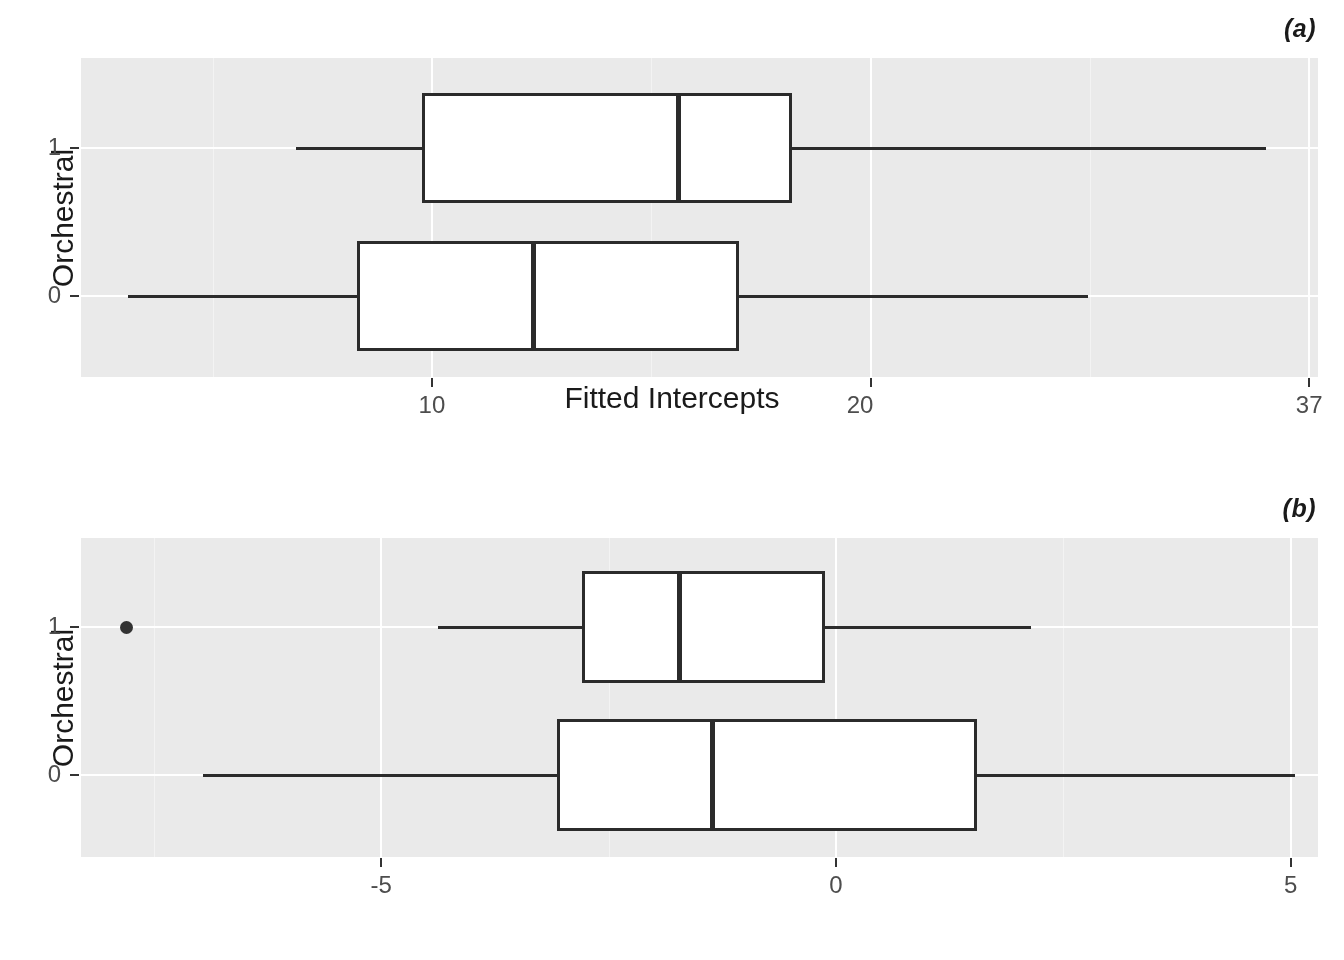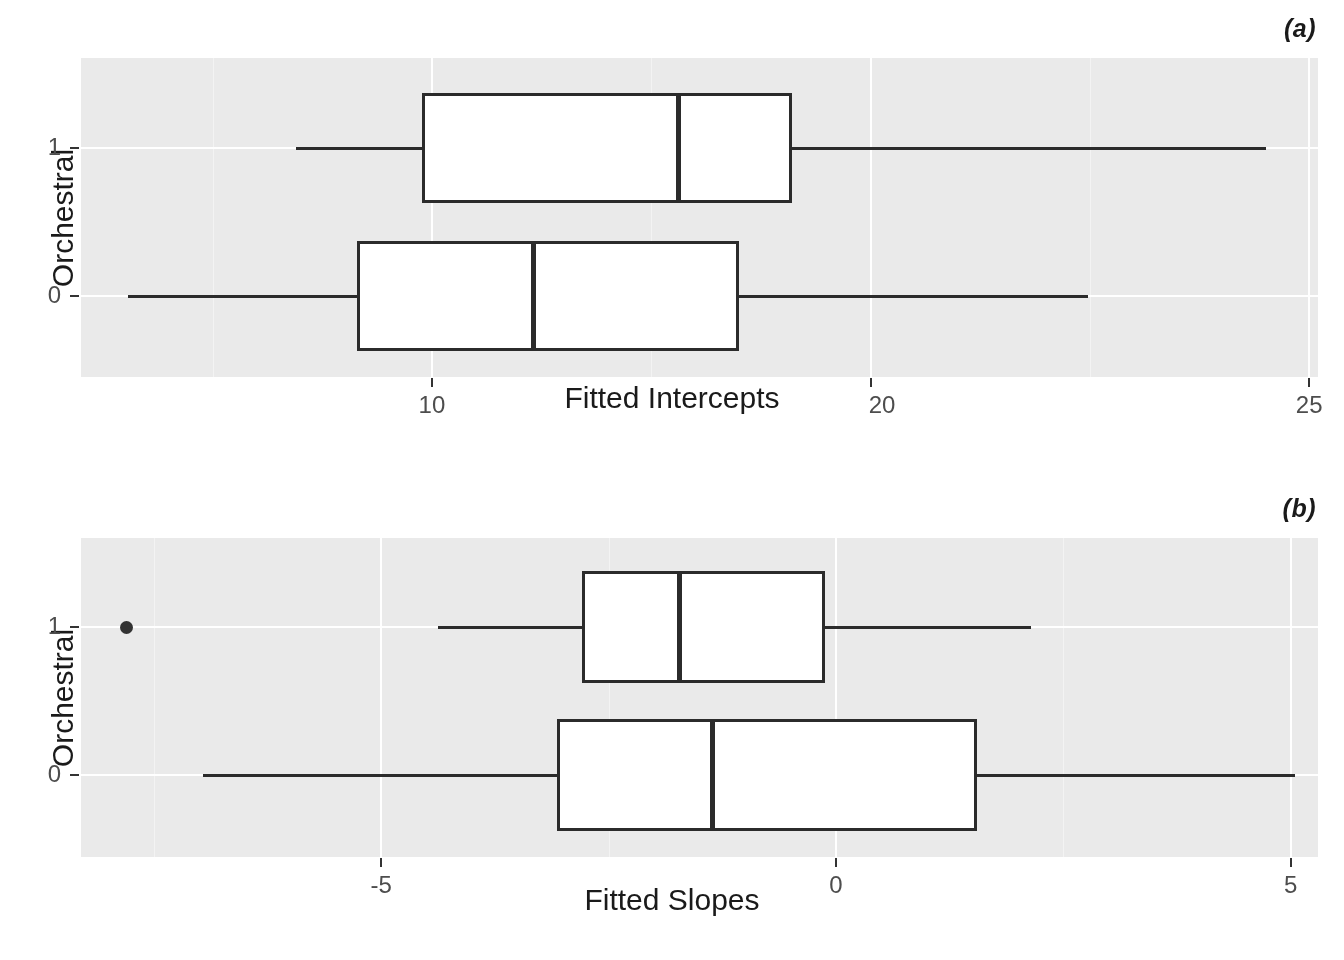--- a/index.html
+++ b/index.html
@@ -65,23 +65,23 @@
         <div class="gridmajor-h" style="top: 237px;"></div>
         <div class="whisker" style="left: 47.3745px; width: 228.977px; top: 237px;"></div>
         <div class="whisker" style="left: 657.979px; width: 349.167px; top: 237px;"></div>
         <div class="box" style="left: 276.351px; width: 381.628px; top: 183px; height: 110px;"></div>
         <div class="median" style="left: 449.812px; top: 183px; height: 110px;"></div>
       </div>
     <div class="xlabel" style="top:381px;">Fitted Intercepts</div>
   <div class="xtick-mark" style="left: 430.922px; top: 378px;"></div>
       <div class="xtick-label" style="left: 401.922px; top: 391px;">10</div>
       <div class="xtick-mark" style="left: 869.574px; top: 378px;"></div>
-      <div class="xtick-label" style="left: 852px; top: 391px;">20</div>
+      <div class="xtick-label" style="left: 830px; top: 391px;">20</div>
       <div class="xtick-mark" style="left: 1308.23px; top: 378px;"></div>
-      <div class="xtick-label" style="left: 1279.23px; top: 391px;">25</div>
+      <div class="xtick-label" style="left: 1279.23px; top: 391px;">37</div>
       <div class="ytick-mark" style="left: 70px; top: 147px;"></div>
       <div class="ytick-label" style="left: 31px; top: 133px;">1</div>
       <div class="ytick-mark" style="left: 70px; top: 295px;"></div>
       <div class="ytick-label" style="left: 31px; top: 281px;">0</div>
     </div>
 
   <div class="panel panel-b">
     <div class="panel-tag">(b)</div>
     <div class="ylabel" style="top:218px;">Orchestral</div>
     <div class="plotarea" id="plot-b" style="left: 81px; top: 58px; width: 1237px; height: 319px;">
@@ -96,21 +96,20 @@
         <div class="whisker" style="left: 744.019px; width: 205.56px; top: 88px;"></div>
         <div class="box" style="left: 501.167px; width: 242.852px; top: 33px; height: 112px;"></div>
         <div class="median" style="left: 595.58px; top: 33px; height: 112px;"></div>
         <div class="outlier" style="left: 38.5684px; top: 83px;"></div>
         <div class="gridmajor-h" style="top: 236px;"></div>
         <div class="whisker" style="left: 121.881px; width: 353.818px; top: 236px;"></div>
         <div class="whisker" style="left: 895.915px; width: 318.346px; top: 236px;"></div>
         <div class="box" style="left: 475.699px; width: 420.216px; top: 181px; height: 112px;"></div>
         <div class="median" style="left: 629.234px; top: 181px; height: 112px;"></div>
       </div>
-    <div class="xlabel" style="top:403px;">Fitted Slopes</div>
   <div class="xtick-mark" style="left: 380.154px; top: 378px;"></div>
       <div class="xtick-label" style="left: 351.154px; top: 391px;">-5</div>
       <div class="xtick-mark" style="left: 834.934px; top: 378px;"></div>
       <div class="xtick-label" style="left: 805.934px; top: 391px;">0</div>
       <div class="xtick-mark" style="left: 1289.71px; top: 378px;"></div>
       <div class="xtick-label" style="left: 1260.71px; top: 391px;">5</div>
       <div class="ytick-mark" style="left: 70px; top: 146px;"></div>
       <div class="ytick-label" style="left: 31px; top: 132px;">1</div>
       <div class="ytick-mark" style="left: 70px; top: 294px;"></div>
       <div class="ytick-label" style="left: 31px; top: 280px;">0</div>

